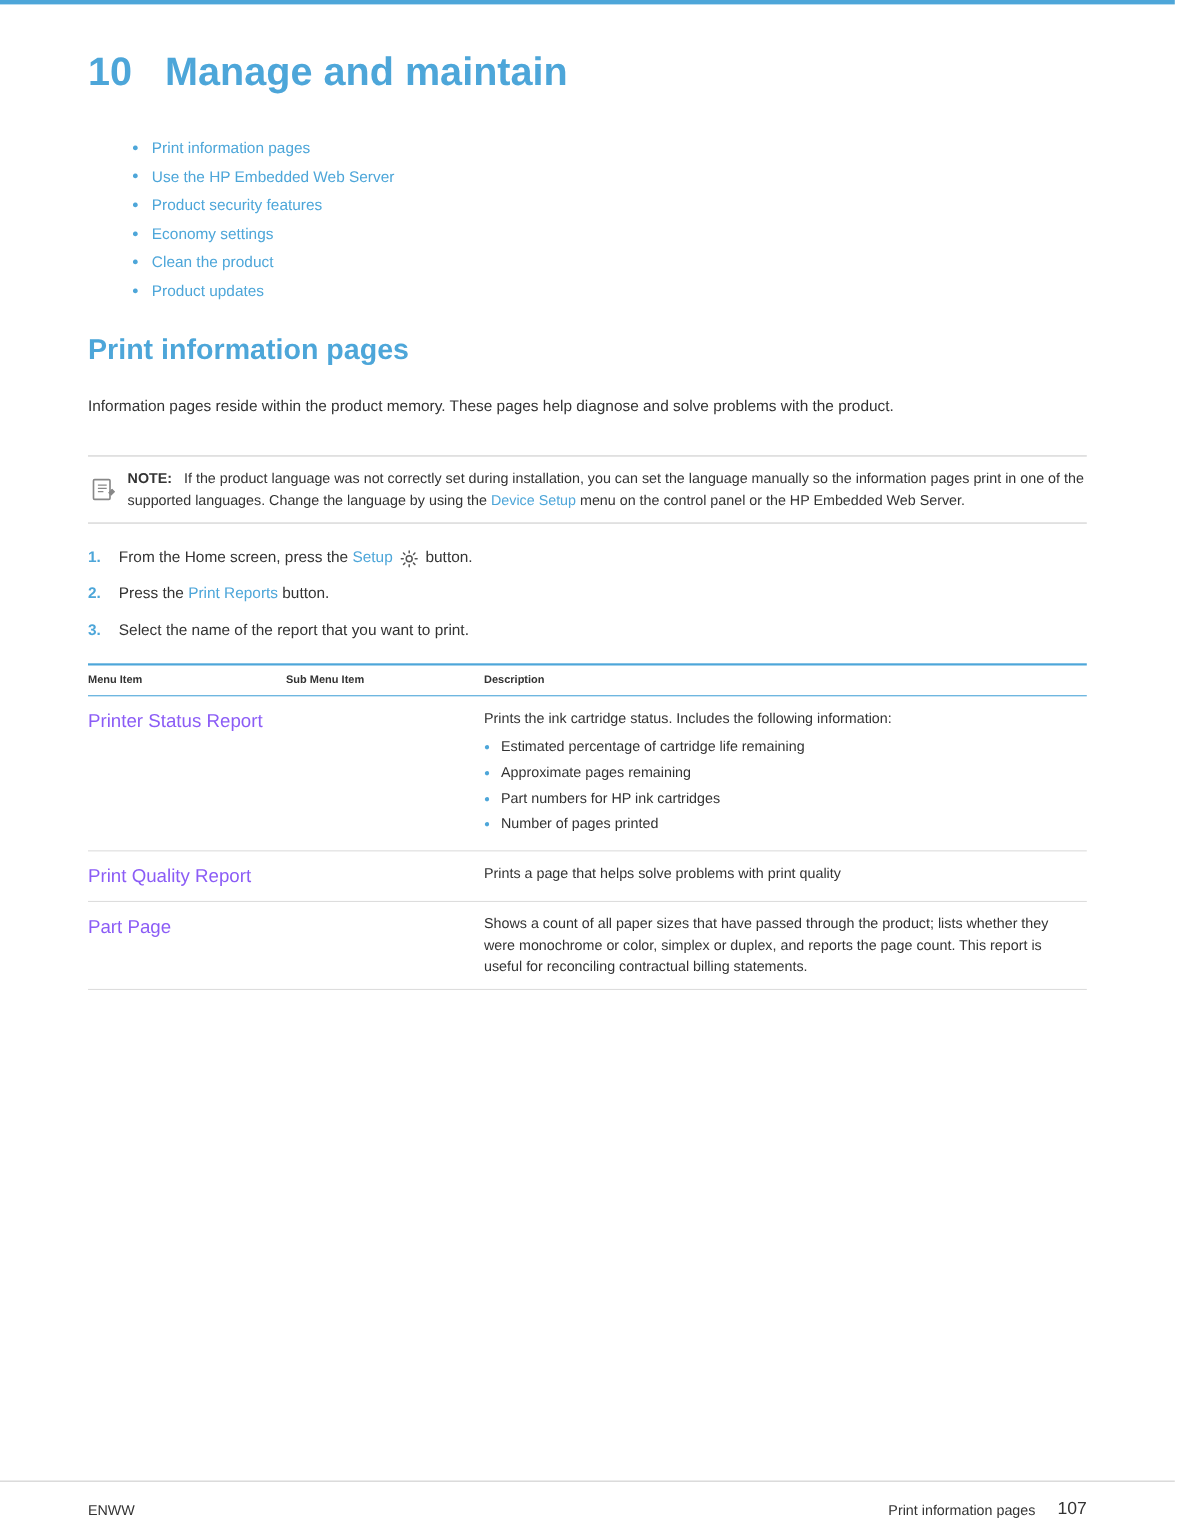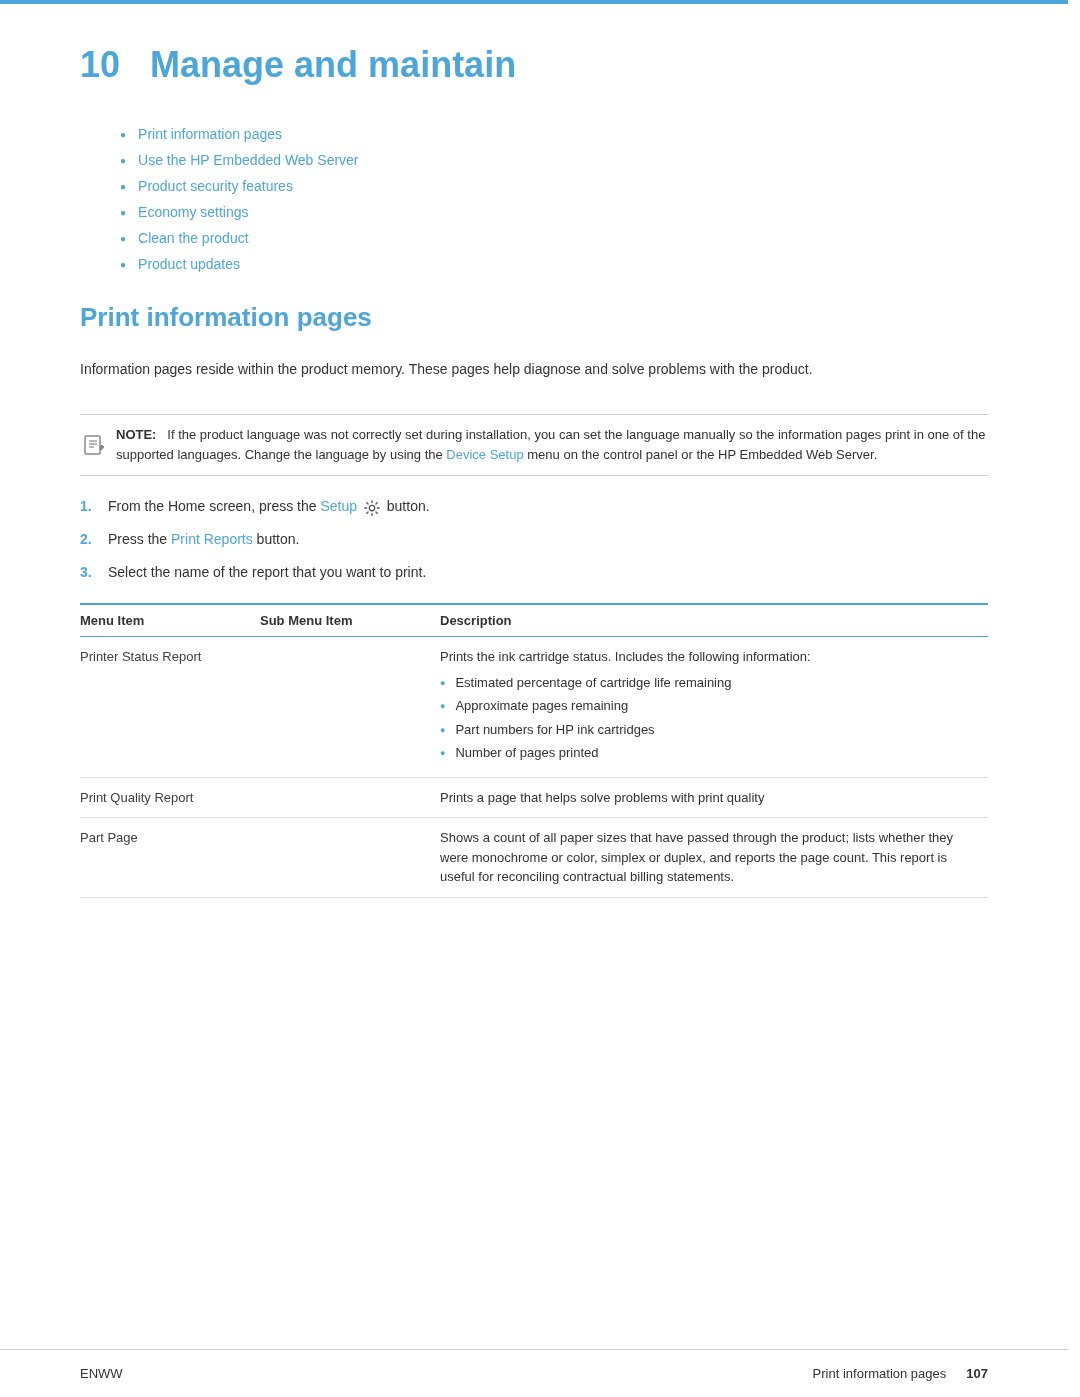--- a/index.html
+++ b/index.html
@@ -167,21 +167,21 @@
     .info-table thead tr {
       border-top: 2px solid #4da6d9;
       border-bottom: 1px solid #4da6d9;
     }
 
     .info-table th {
       text-align: left;
       font-weight: bold;
       color: #333;
       padding: 8px 10px 8px 0;
-      font-size: 13px;
+      font-size: 10px;
     }
 
     .info-table th:first-child {
       width: 180px;
     }
 
     .info-table th:nth-child(2) {
       width: 180px;
     }
 
@@ -190,23 +190,23 @@
       padding: 10px 10px 10px 0;
       color: #333;
       line-height: 1.5;
     }
 
     .info-table tr {
       border-bottom: 1px solid #ddd;
     }
 
     .info-table .menu-link {
-      color: #404040;
+      color: #8b5cf6;
       text-decoration: none;
-      font-size: 13px;
+      font-size: 17px;
     }
 
     .desc-bullets {
       list-style: none;
       margin: 6px 0 0 0;
     }
 
     .desc-bullets li {
       display: flex;
       align-items: flex-start;
@@ -242,23 +242,23 @@
       align-items: center;
       gap: 20px;
     }
 
     .footer-section-name {
       font-size: 13px;
       color: #333;
     }
 
     .footer-page {
-      font-size: 13px;
-      color: #333;
-      font-weight: bold;
+      font-size: 16px;
+      color: #333;
+      font-weight: normal;
     }
   </style>
 </head>
 <body>
 
 <div class="page-container">
 
   <div class="top-rule"></div>
 
   <div class="content-area">

